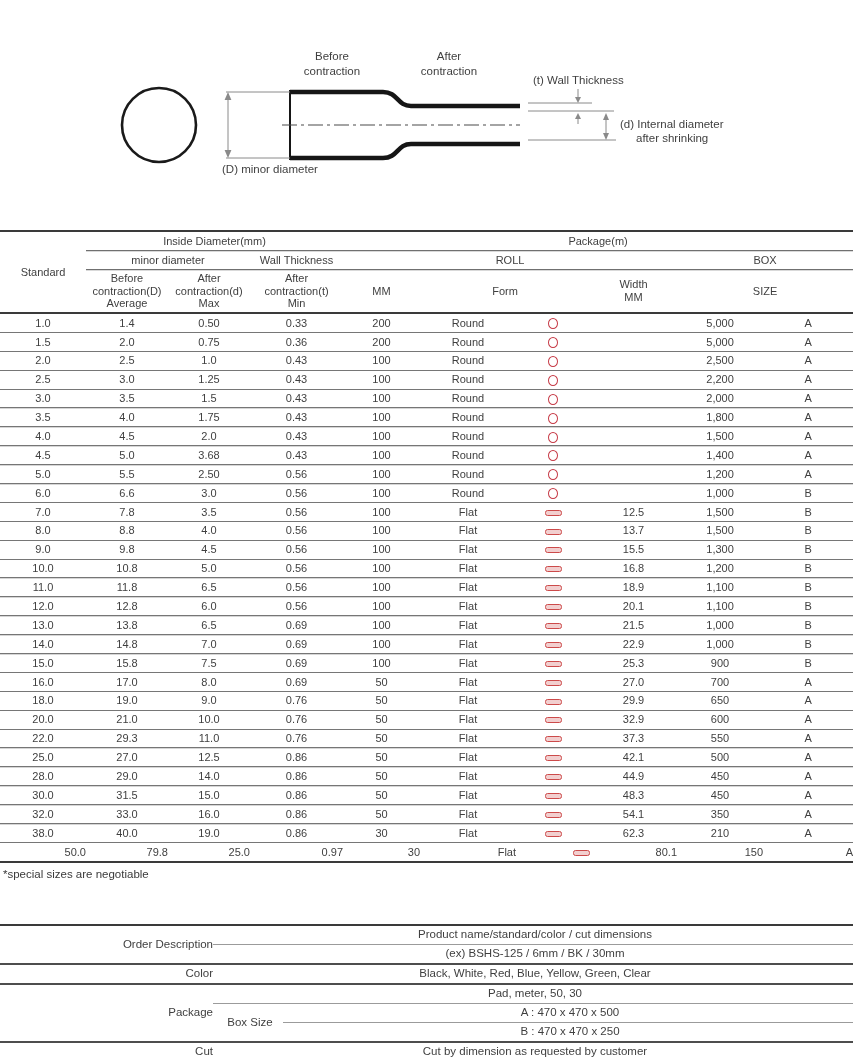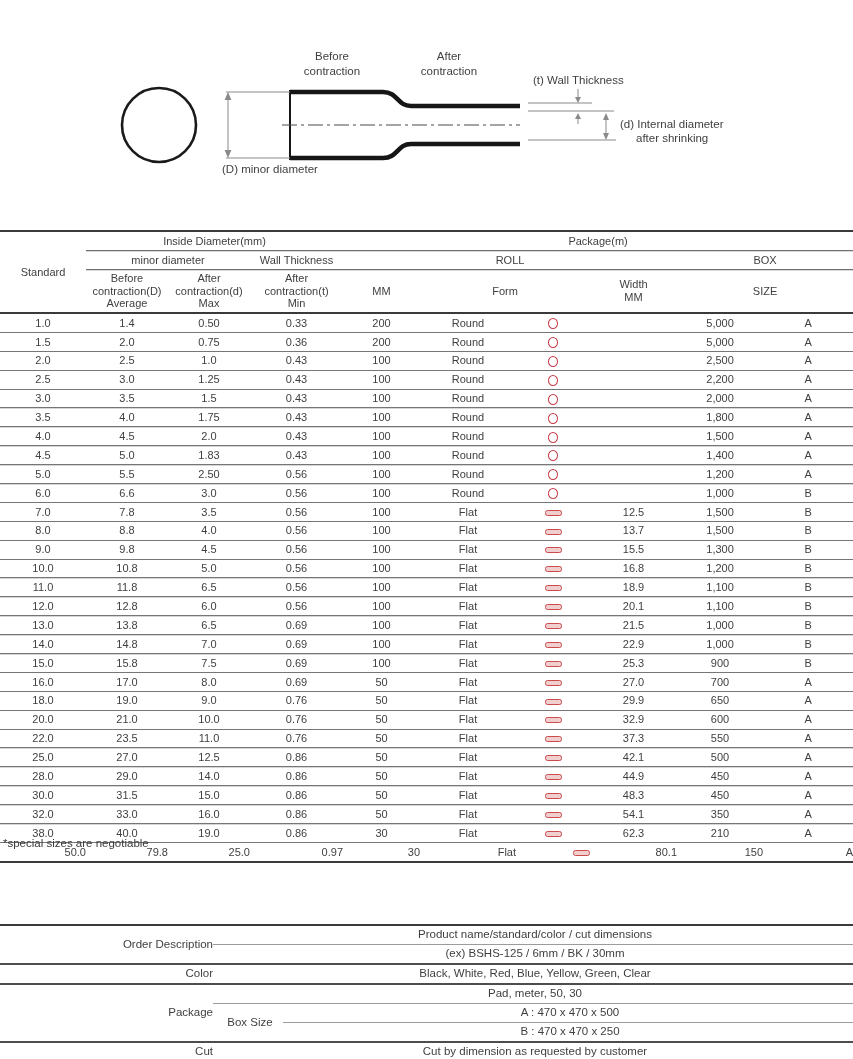--- a/index.html
+++ b/index.html
@@ -34,21 +34,21 @@
   }
   .sym-round{
     display:inline-block;width:8px;height:9px;border:1.6px solid #c63a46;
     border-radius:50%;background:transparent;vertical-align:middle;
   }
   .sym-flat{
     display:inline-block;width:15px;height:4px;border:1.5px solid #cc4a4a;
     border-radius:2.5px;background:#f2cfcf;vertical-align:middle;
   }
   
-  .note{position:absolute;top:837px;left:3px;font-size:11.5px;color:#3a3a3a;}
+  .note{position:absolute;top:868px;left:3px;font-size:11.5px;color:#3a3a3a;}
   
   .order-table{
     position:absolute;top:924px;left:0;width:853px;font-size:11.5px;
     border-top:2px solid #3a3a3a;border-bottom:2px solid #3a3a3a;
   }
   .order-table td{padding:0;vertical-align:middle;line-height:1.15;height:18px;}
   .order-table td.lbl{text-align:right;}
   .order-table td.val{text-align:center;padding-left:4px;}
   .ln-min{border-bottom:1px solid #9b9b9b;}
   .ln-maj{border-bottom:2px solid #4d4d4d;box-shadow:0 1px 0 #d6d6d6;}
@@ -233,21 +233,21 @@
         <td>100</td>
         <td>Round</td>
         <td><span class="sym-round"></span></td>
         <td></td>
         <td>1,500</td>
         <td>A</td>
       </tr>
       <tr>
         <td>4.5</td>
         <td>5.0</td>
-        <td>1.83</td>
+        <td>3.68</td>
         <td>0.43</td>
         <td>100</td>
         <td>Round</td>
         <td><span class="sym-round"></span></td>
         <td></td>
         <td>1,400</td>
         <td>A</td>
       </tr>
       <tr>
         <td>5.0</td>
@@ -412,21 +412,21 @@
         <td>0.76</td>
         <td>50</td>
         <td>Flat</td>
         <td><span class="sym-flat"></span></td>
         <td>32.9</td>
         <td>600</td>
         <td>A</td>
       </tr>
       <tr>
         <td>22.0</td>
-        <td>23.5</td>
+        <td>29.3</td>
         <td>11.0</td>
         <td>0.76</td>
         <td>50</td>
         <td>Flat</td>
         <td><span class="sym-flat"></span></td>
         <td>37.3</td>
         <td>550</td>
         <td>A</td>
       </tr>
       <tr>

